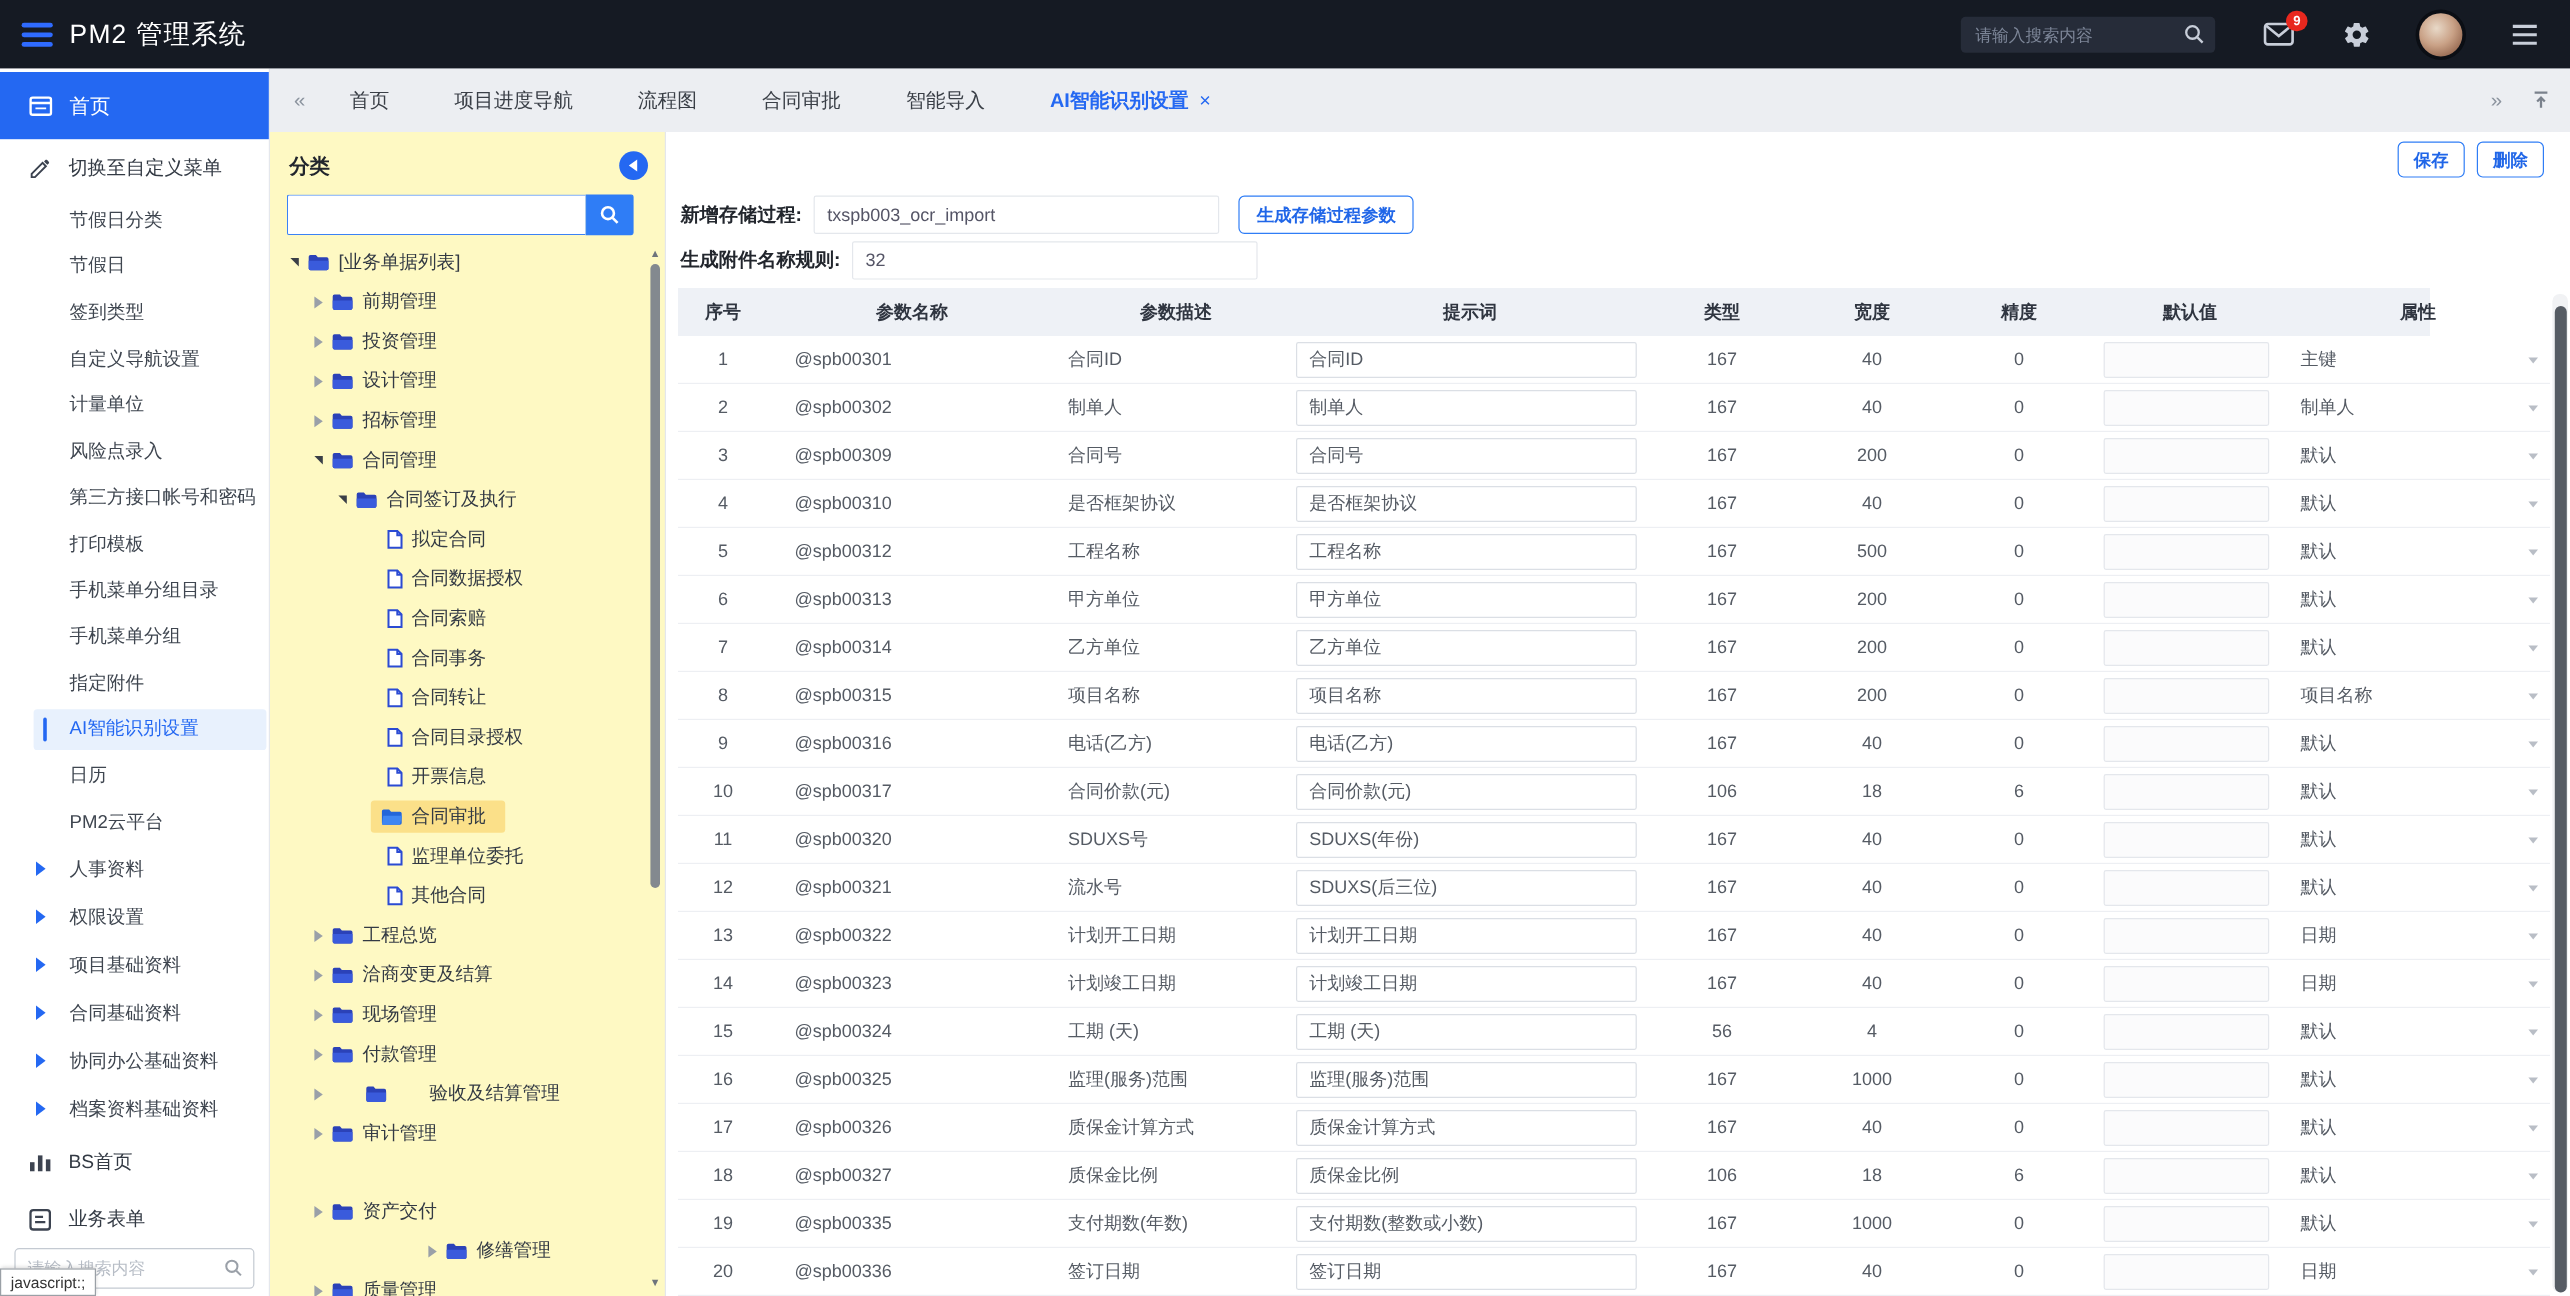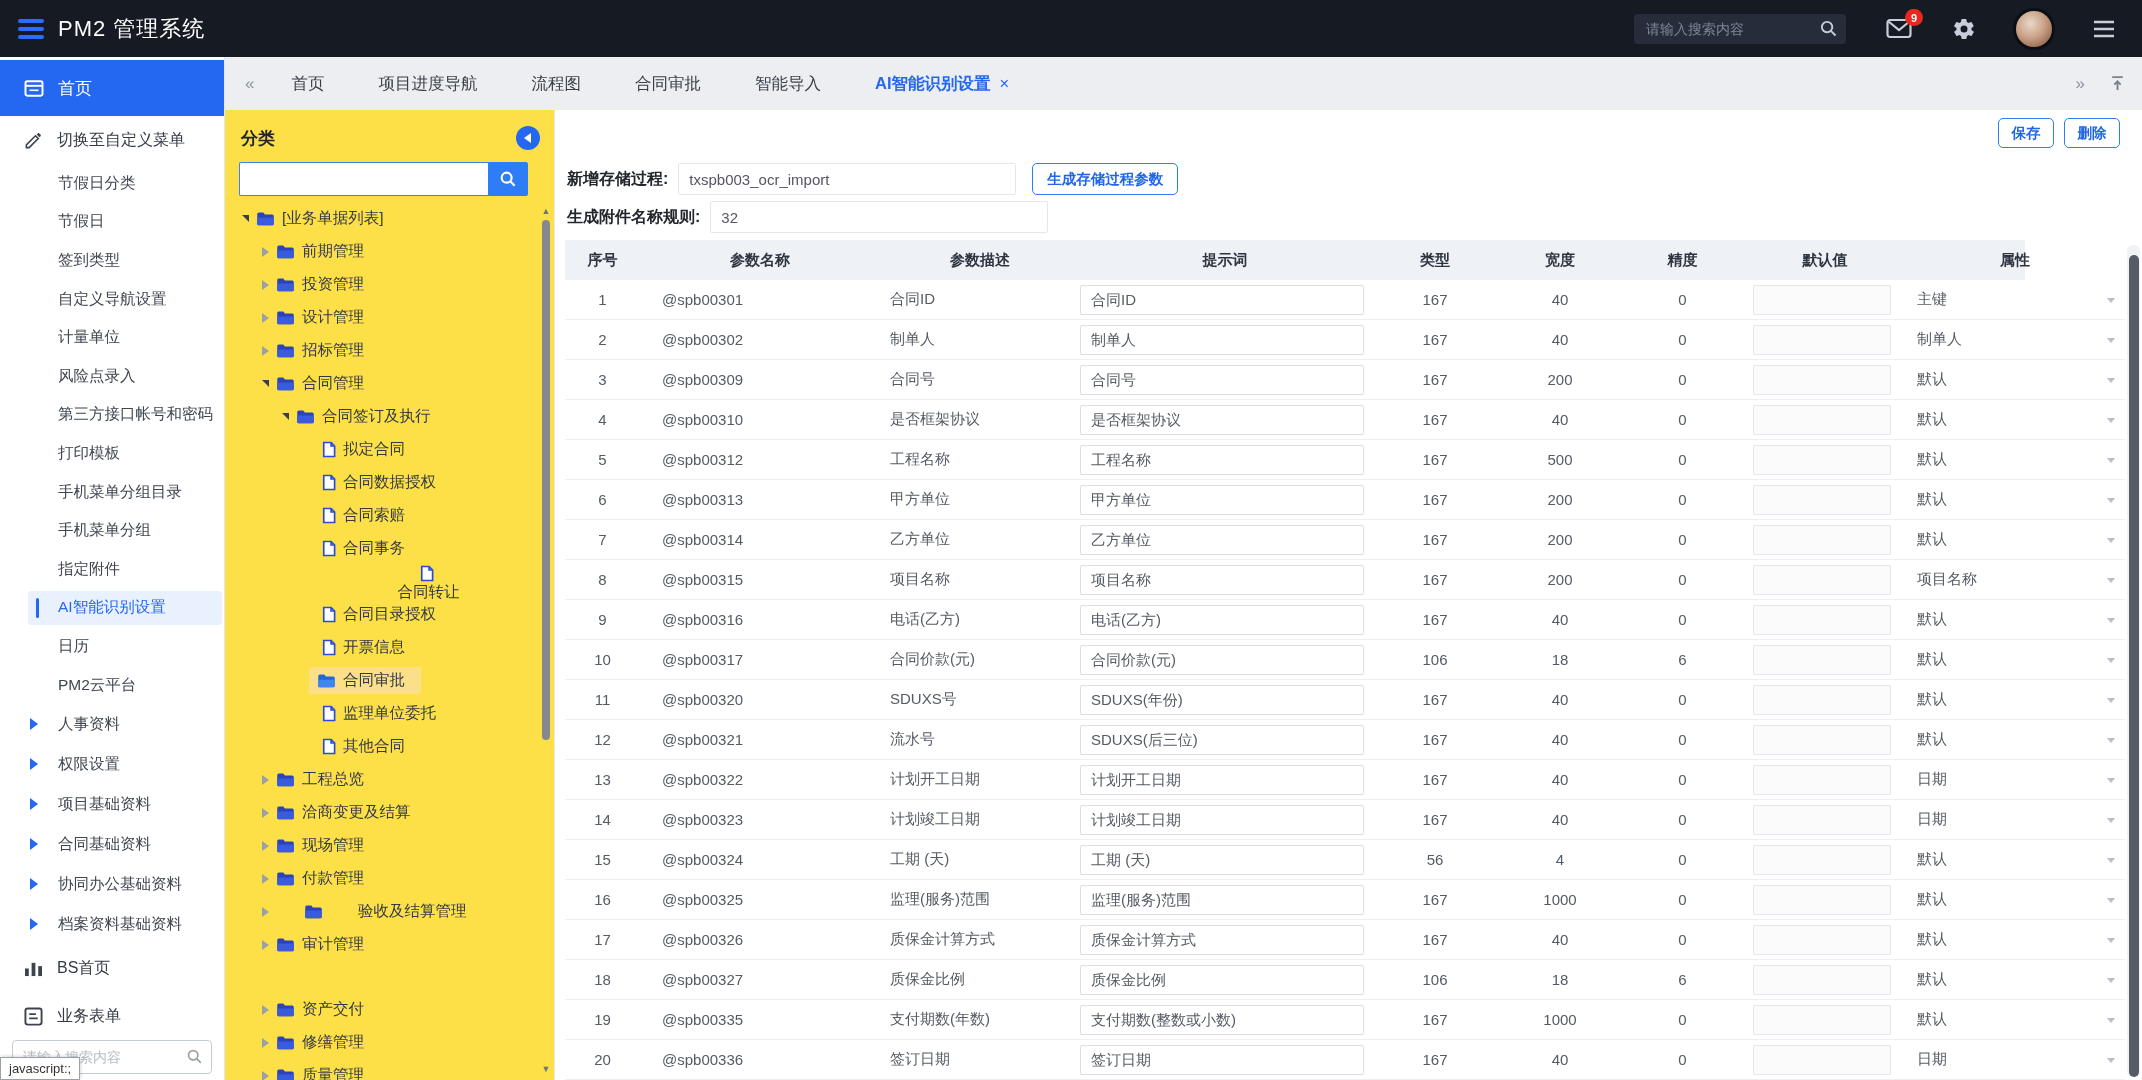--- a/index.html
+++ b/index.html
@@ -51,21 +51,21 @@
   .s-leaf.sel .lbl{position:relative;}
   .s-group{height:40px;display:flex;align-items:center;padding-left:58px;font-size:15.5px;color:#3f4650;cursor:pointer;position:relative;}
   .s-group .arr{position:absolute;left:30px;top:50%;margin-top:-6px;width:0;height:0;
     border-left:8px solid #2468f2;border-top:6px solid transparent;border-bottom:6px solid transparent;}
   .side-search{margin:auto 12px 18px 12px;position:relative;}
   .side-search input{width:100%;height:34px;box-sizing:border-box;border:1px solid #c4cad2;border-radius:4px;
     padding:0 32px 0 10px;font-size:14px;color:#555;outline:none;font-family:"Liberation Sans",sans-serif;}
   .side-search input::placeholder{color:#b7bdc6;}
   .side-search .mag{position:absolute;right:9px;top:8px;}
   
-  .treepanel{position:absolute;left:225px;top:110px;width:330px;bottom:0;background:#fde047;
+  .treepanel{position:absolute;left:225px;top:110px;width:330px;bottom:0;background:#fef9c3;
     border-right:1px solid #e4e7ec;box-sizing:border-box;overflow:hidden;z-index:10;}
   .tree-head{display:flex;align-items:center;padding:16px 14px 0 16px;}
   .tree-title{font-size:17px;font-weight:bold;color:#22262d;}
   .collapse-btn{margin-left:auto;width:24px;height:24px;border-radius:50%;background:#2468f2;cursor:pointer;
     display:flex;align-items:center;justify-content:center;}
   .tri-left{width:0;height:0;border-right:7px solid #fff;border-top:5px solid transparent;border-bottom:5px solid transparent;margin-right:2px;}
   .tree-search{display:flex;margin:12px 26px 0 14px;}
   .tree-search input{flex:1;height:34px;border:1px solid #3b82f6;border-right:none;border-radius:2px 0 0 2px;
     outline:none;padding:0 8px;font-size:14px;box-sizing:border-box;}
   .tree-search-btn{width:40px;height:34px;background:#2f7df6;border:1px solid #2f7df6;border-radius:0 2px 2px 0;
@@ -429,21 +429,21 @@
       <div class="titem" style="padding-left: 78px;">
         <span class="cwrap"></span>
         <span class="nico">
           <svg width="14" height="17" viewBox="0 0 20 24">
             <path d="M2.5 2h10.5l5 5v15H2.5z" fill="#ffffff" stroke="#2b4bd3" stroke-width="2.4"></path>
             <path d="M13 2v5h5" fill="none" stroke="#2b4bd3" stroke-width="2.4"></path>
           </svg>
         </span>
         <span class="lbl">合同事务</span>
       </div>
-      <div class="titem" style="padding-left: 78px; flex-direction: column;">
+      <div class="titem" style="padding-left: 78px;">
         <span class="cwrap"></span>
         <span class="nico">
           <svg width="14" height="17" viewBox="0 0 20 24">
             <path d="M2.5 2h10.5l5 5v15H2.5z" fill="#ffffff" stroke="#2b4bd3" stroke-width="2.4"></path>
             <path d="M13 2v5h5" fill="none" stroke="#2b4bd3" stroke-width="2.4"></path>
           </svg>
         </span>
         <span class="lbl">合同转让</span>
       </div>
       <div class="titem" style="padding-left: 78px;">
@@ -575,21 +575,21 @@
           <i class="tc-col"></i>
         </span>
         <span class="nico">
           <svg width="19" height="15" viewBox="0 0 24 20">
             <path d="M1 4a2 2 0 0 1 2-2h6l2.2 2.5H21a2 2 0 0 1 2 2V17a2 2 0 0 1-2 2H3a2 2 0 0 1-2-2V4z" fill="#2b42b8"></path>
             <path d="M1 8.5h22V17a2 2 0 0 1-2 2H3a2 2 0 0 1-2-2V8.5z" fill="#3a5bdc"></path>
           </svg>
         </span>
         <span class="lbl">资产交付</span>
       </div>
-      <div class="titem" style="padding-left: 32px;">
+      <div class="titem" style="padding-left: 32px; justify-content: center;">
         <span class="cwrap">
           <i class="tc-col"></i>
         </span>
         <span class="nico">
           <svg width="19" height="15" viewBox="0 0 24 20">
             <path d="M1 4a2 2 0 0 1 2-2h6l2.2 2.5H21a2 2 0 0 1 2 2V17a2 2 0 0 1-2 2H3a2 2 0 0 1-2-2V4z" fill="#2b42b8"></path>
             <path d="M1 8.5h22V17a2 2 0 0 1-2 2H3a2 2 0 0 1-2-2V8.5z" fill="#3a5bdc"></path>
           </svg>
         </span>
         <span class="lbl">修缮管理</span>

